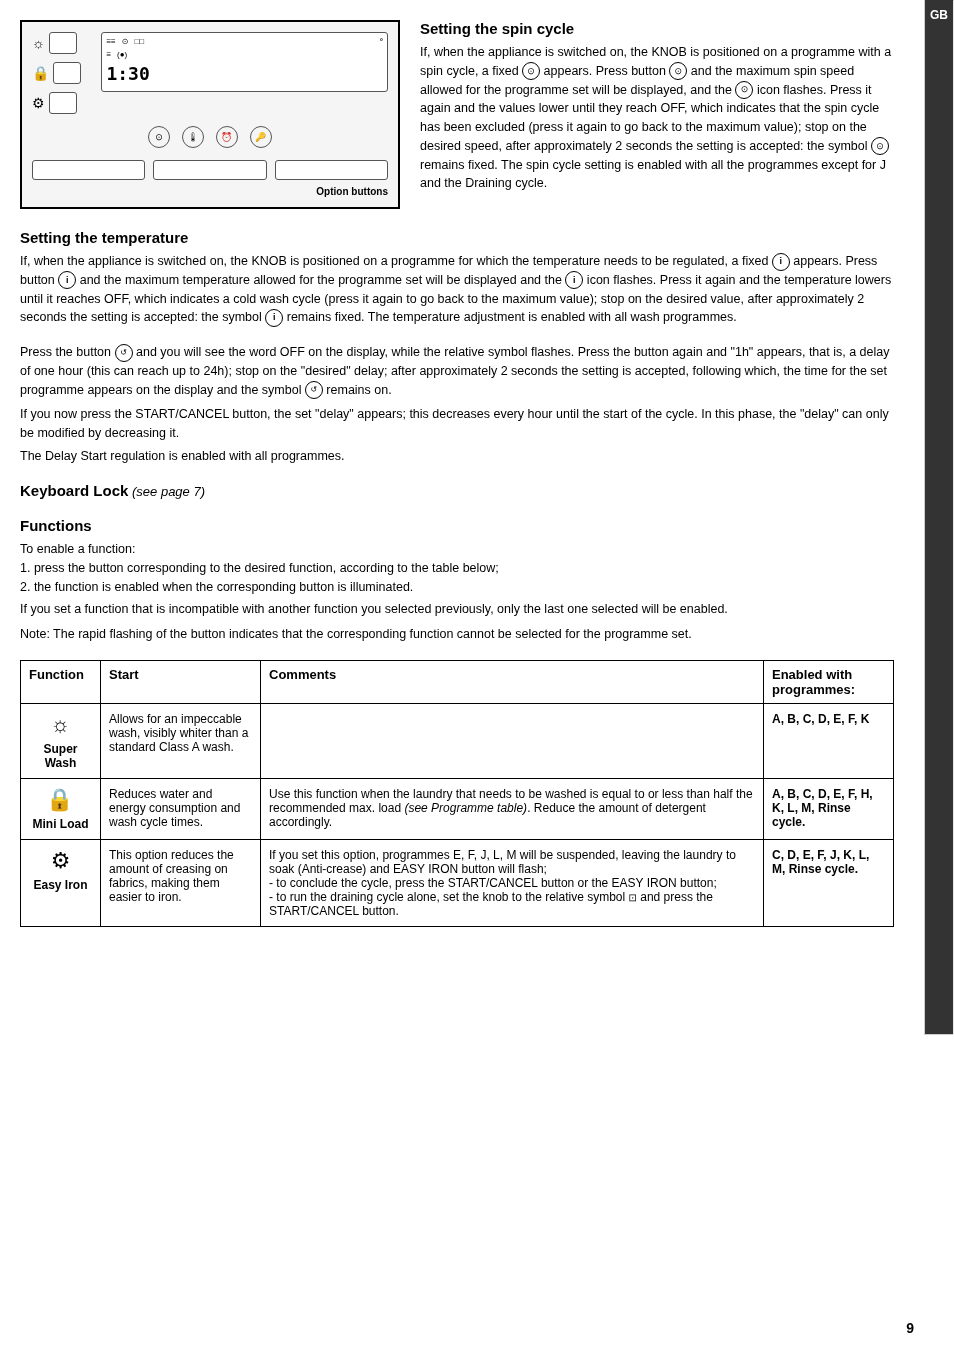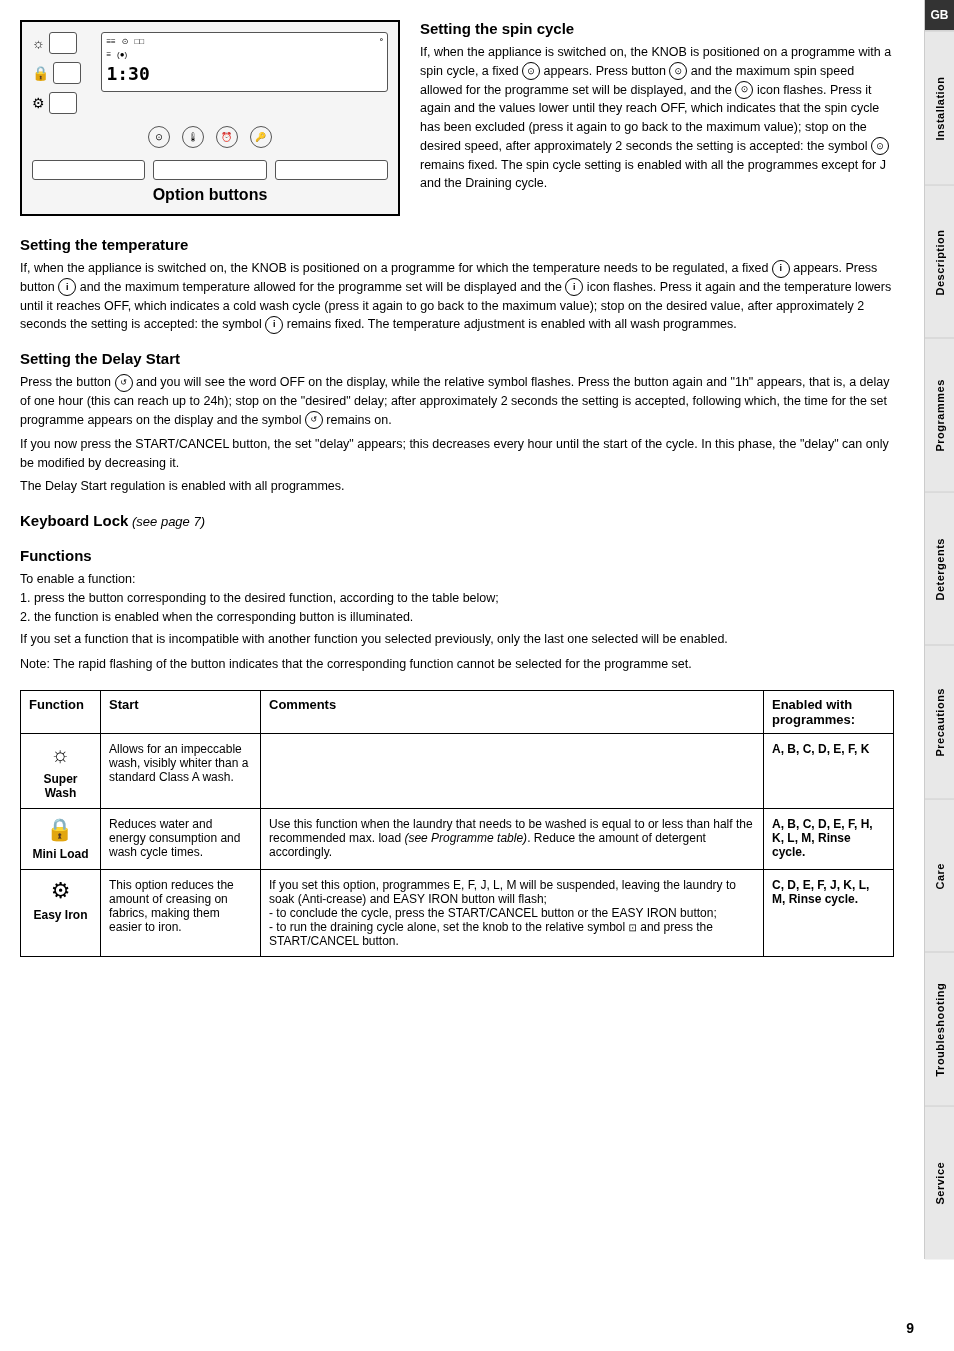--- a/index.html
+++ b/index.html
@@ -20,25 +20,25 @@
       position: relative;
       padding: 0;
     }
 
     
     .right-sidebar {
       position: absolute;
       right: 0;
       top: 0;
       width: 30px;
-      height: 1259px;
+      height: 1035px;
       background: #fff;
       border-left: 1px solid #ccc;
       display: flex;
-      flex-direction: column;
+      flex-direction: row;
       z-index: 10;
     }
 
     .sidebar-tab {
       writing-mode: vertical-rl;
       text-orientation: mixed;
       transform: rotate(180deg);
       font-size: 11px;
       font-weight: bold;
       padding: 12px 5px;
@@ -209,22 +209,22 @@
 
     .bottom-btn {
       flex: 1;
       height: 20px;
       border: 1.5px solid #555;
       border-radius: 3px;
       background: #fff;
     }
 
     .panel-caption {
-      text-align: center;
-      font-size: 16px;
+      text-align: right;
+      font-size: 10px;
       font-weight: bold;
       margin-top: 6px;
     }
 
     
     .spin-section {
       flex: 1;
     }
 
     .section-title {
@@ -417,21 +417,20 @@
     </div>
 
     <div class="content-section">
       <div class="section-title">Setting the temperature</div>
       <p class="section-text">
         If, when the appliance is switched on, the KNOB is positioned on a programme for which the temperature needs to be regulated, a fixed <span class="icon-temp">i</span> appears. Press button <span class="icon-temp">i</span> and the maximum temperature allowed for the programme set will be displayed and the <span class="icon-temp">i</span> icon flashes. Press it again and the temperature lowers until it reaches OFF, which indicates a cold wash cycle (press it again to go back to the maximum value); stop on the desired value, after approximately 2 seconds the setting is accepted: the symbol <span class="icon-temp">i</span> remains fixed. The temperature adjustment is enabled with all wash programmes.
       </p>
     </div>
 
     <div class="content-section">
-      <div class="section-title">Setting the Delay Start</div>
       <p class="section-text">
         Press the button <span class="icon-delay">↺</span> and you will see the word OFF on the display, while the relative symbol flashes. Press the button again and "1h" appears, that is, a delay of one hour (this can reach up to 24h); stop on the "desired" delay; after approximately 2 seconds the setting is accepted, following which, the time for the set programme appears on the display and the symbol <span class="icon-delay">↺</span> remains on.
       </p>
       <p class="section-text" style="margin-top:6px;">
         If you now press the START/CANCEL button, the set "delay" appears; this decreases every hour until the start of the cycle. In this phase, the "delay" can only be modified by decreasing it.
       </p>
       <p class="section-text" style="margin-top:4px;">The Delay Start regulation is enabled with all programmes.</p>
     </div>
 
     <div class="content-section">

